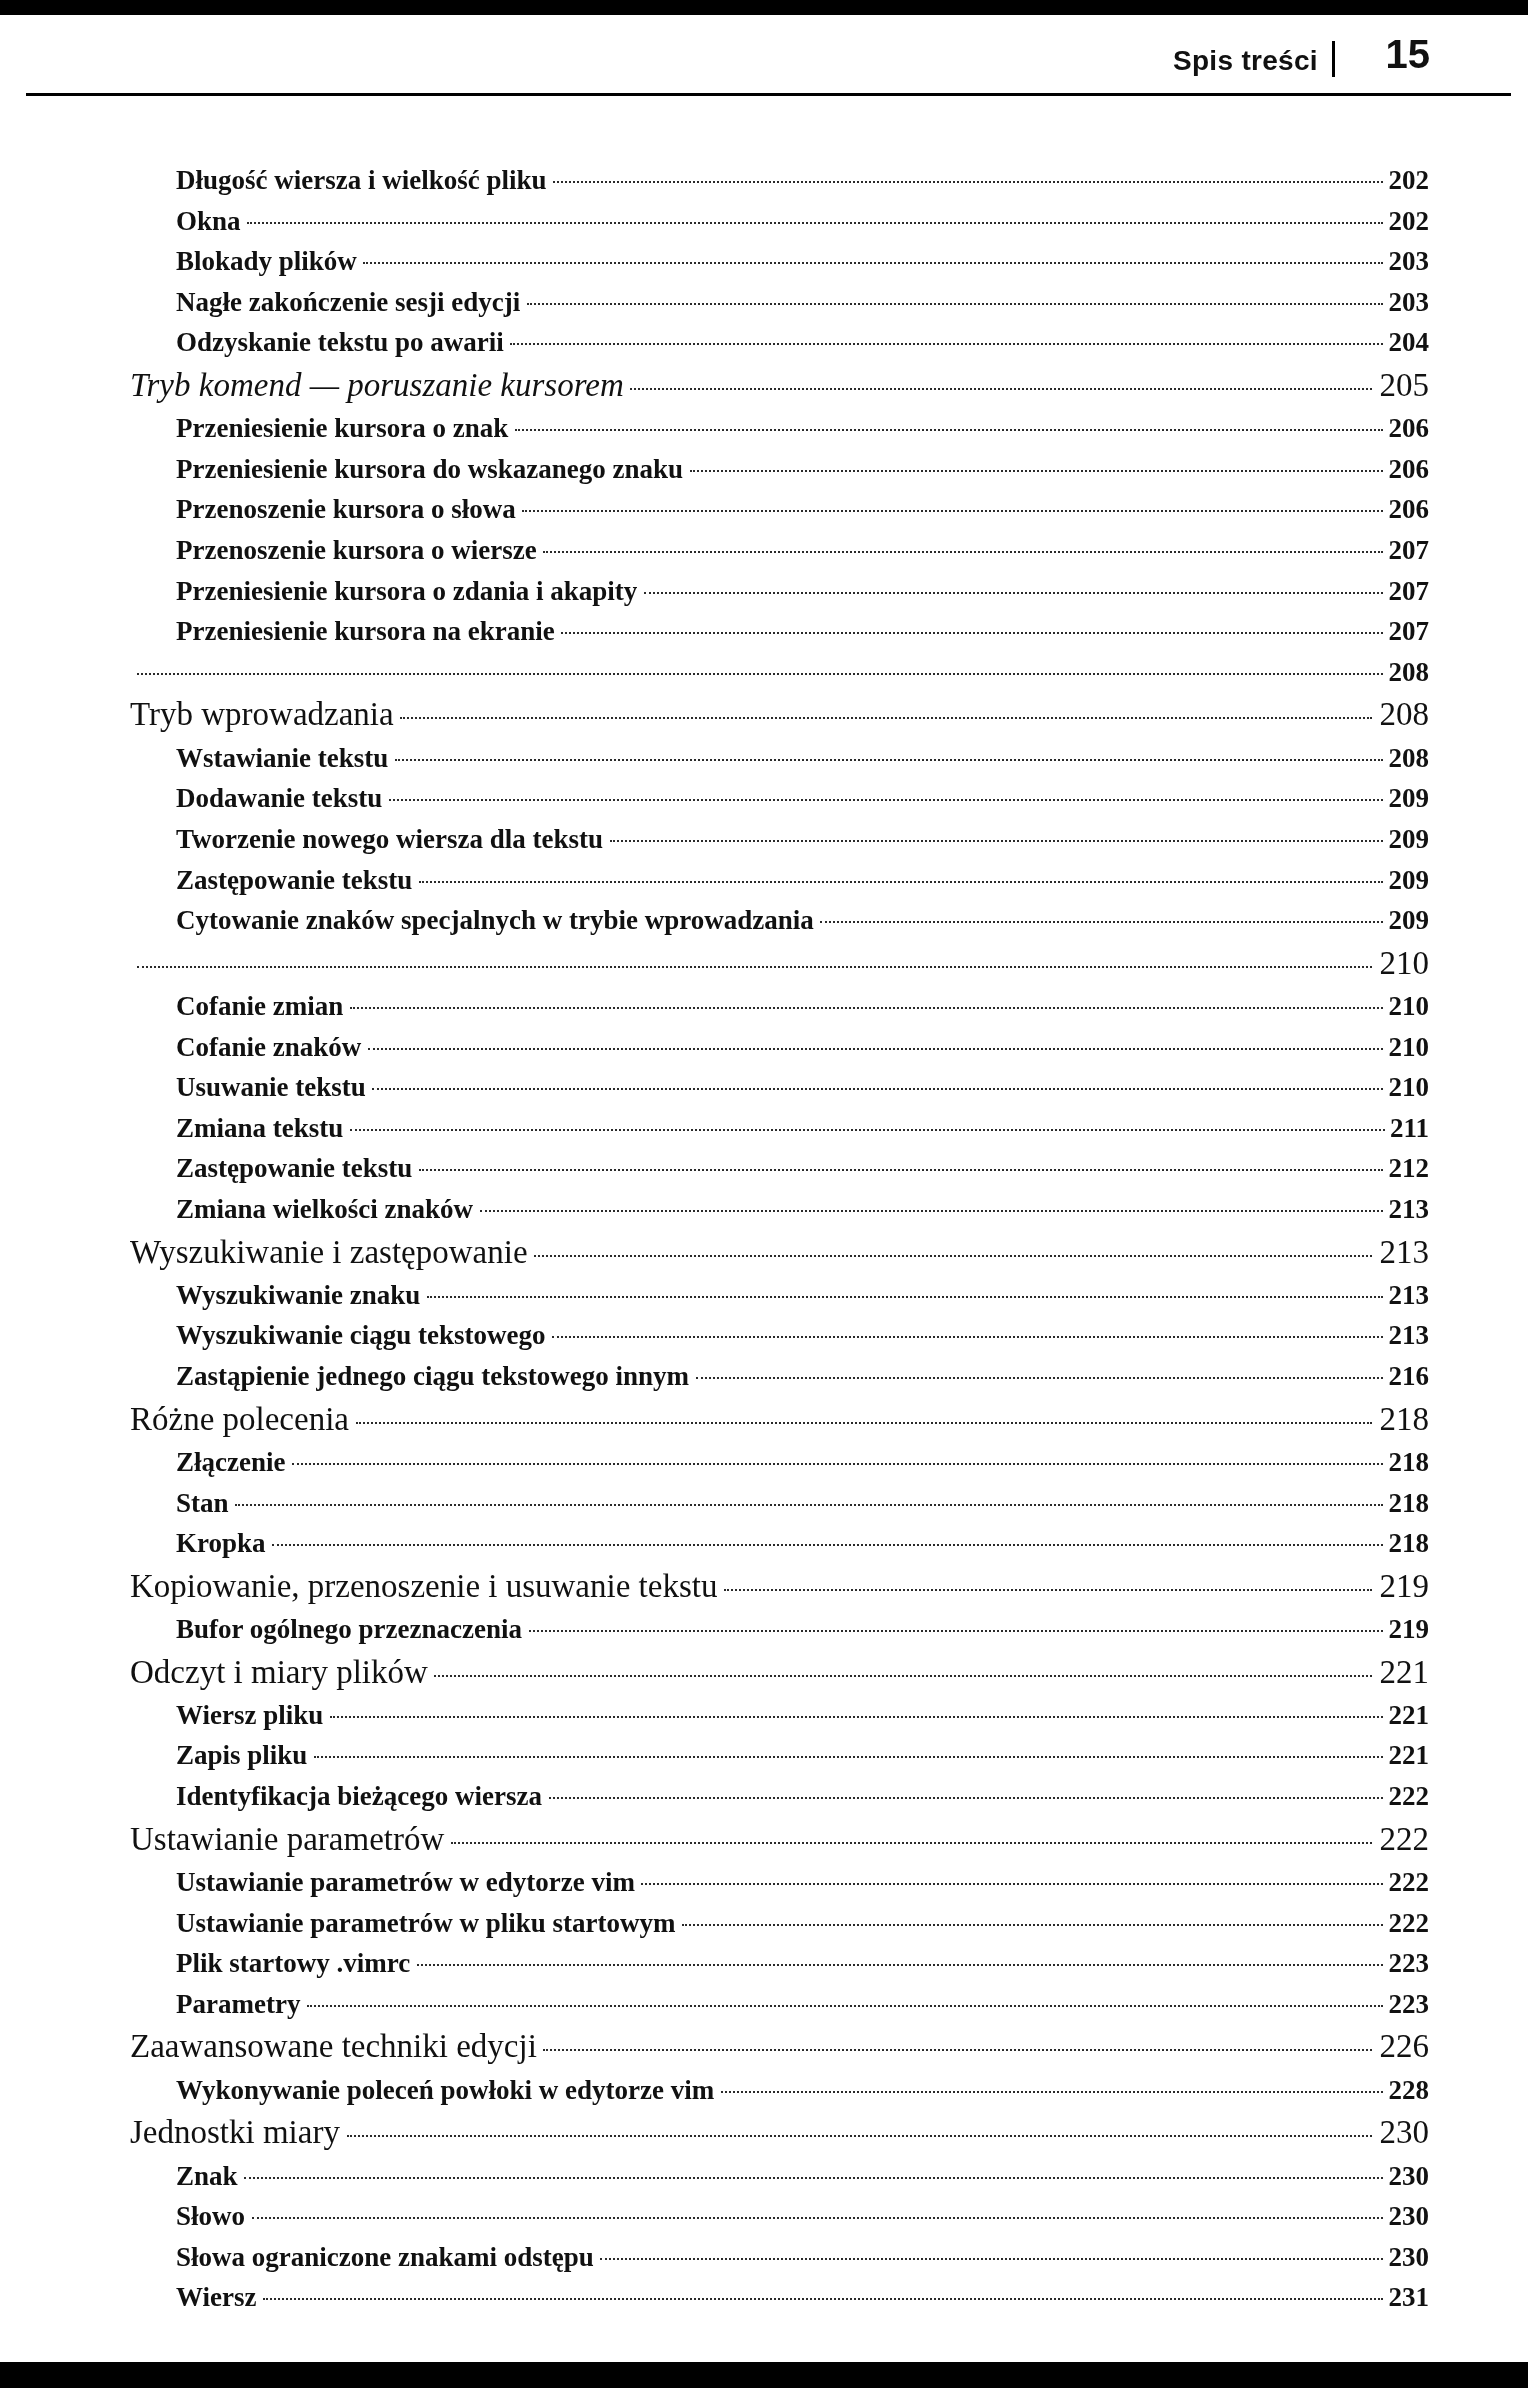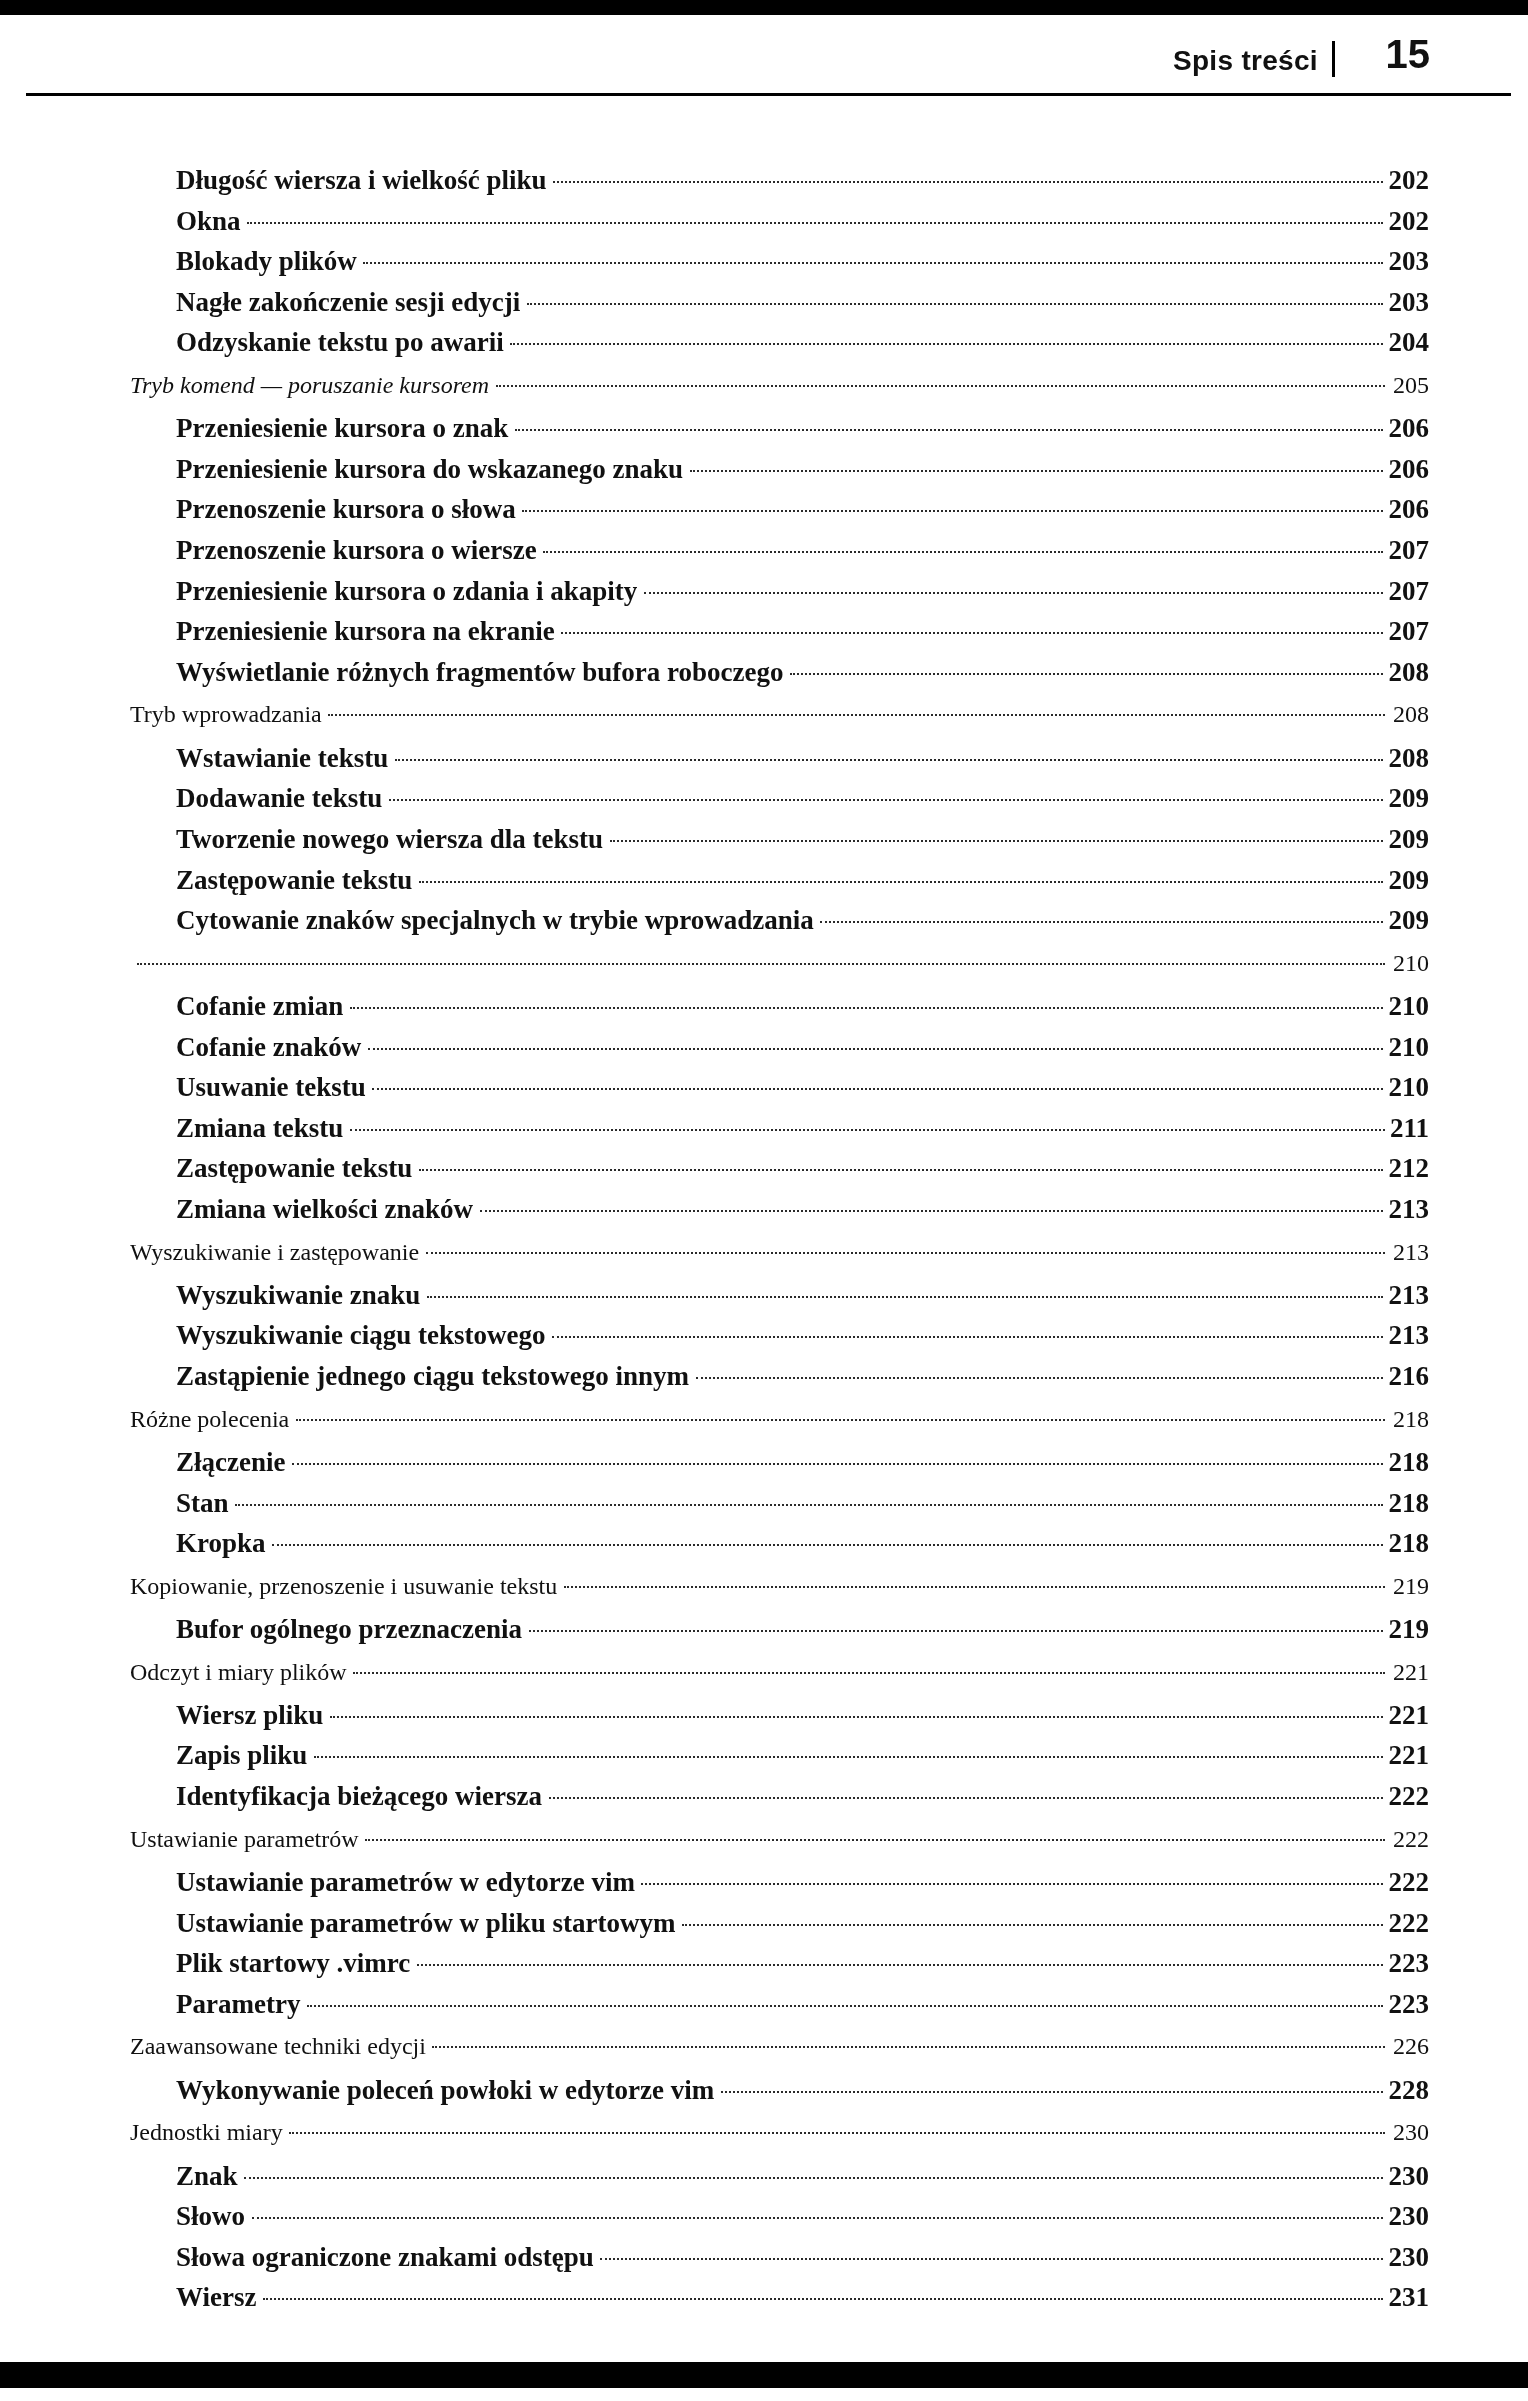--- a/index.html
+++ b/index.html
@@ -42,21 +42,21 @@
   .row .label { white-space: nowrap; }
   .row .leader {
     flex: 1 1 auto; min-width: 20px;
     margin: 0 5.3px 0 6.6px;
     border-bottom: 2.2px dotted #2a2a2a;
     transform: translateY(-6px);
   }
   .row .pagenum { white-space: nowrap; }
   .lvl2 { font-size: 27px; line-height: 32px; margin-bottom: 8.6px; font-weight: bold; }
   .lvl2 .label { padding-left: 46px; }
-  .lvl1 { font-size: 24px; line-height: 36px; margin-top: 5.3px; margin-bottom: 9.3px; }
+  .lvl1 { font-size: 33px; line-height: 36px; margin-top: 5.3px; margin-bottom: 9.3px; }
   .lvl1 .pagenum { padding-left: 2.6px; }
   .row.italic .label { font-style: italic; }
 </style>
 </head>
 <body>
 
 <div class="bar-top"></div>
 
 <div class="header">
   <span class="title">Spis treści</span>
@@ -121,21 +121,20 @@
       <span class="label">Przeniesienie kursora o zdania i akapity</span>
       <span class="leader"></span>
       <span class="pagenum">207</span>
     </div>
     <div class="row lvl2">
       <span class="label">Przeniesienie kursora na ekranie</span>
       <span class="leader"></span>
       <span class="pagenum">207</span>
     </div>
     <div class="row lvl2">
-      <span class="label">Wyświetlanie różnych fragmentów bufora roboczego</span>
       <span class="leader"></span>
       <span class="pagenum">208</span>
     </div>
     <div class="row lvl1">
       <span class="label">Tryb wprowadzania</span>
       <span class="leader"></span>
       <span class="pagenum">208</span>
     </div>
     <div class="row lvl2">
       <span class="label">Wstawianie tekstu</span>

